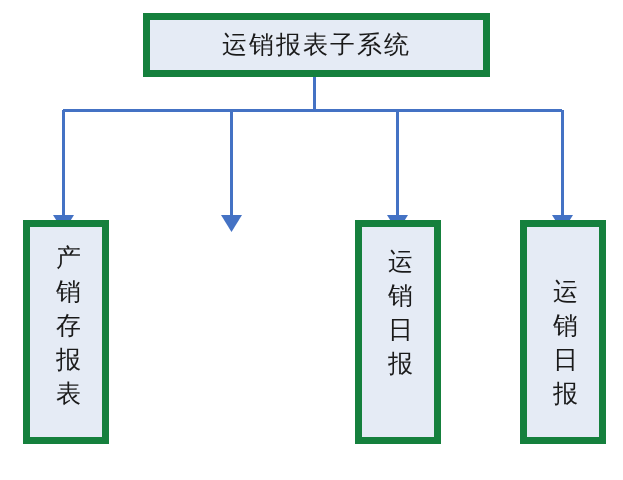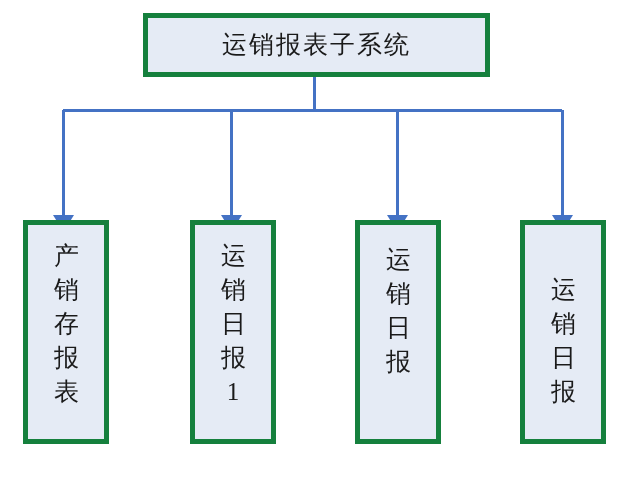--- a/index.html
+++ b/index.html
@@ -22,21 +22,21 @@
     left: 0;
     top: 0;
     width: 623px;
     height: 480px;
     pointer-events: none;
   }
   .node-box {
     position: absolute;
     box-sizing: border-box;
     background: #e5ebf5;
-    border: 5px solid #15803d;
+    border: 7px solid #15803d;
     box-shadow: 0 0 0 0 transparent;
   }
   .node-root {
     left: 143px;
     top: 13px;
     width: 347px;
     height: 64px;
     display: flex;
     align-items: center;
     justify-content: center;
@@ -99,23 +99,20 @@
   </svg>
 
   <div class="node-box node-root">
     <span class="node-label">运销报表子系统</span>
   </div>
 
   <div class="node-box node-leaf leaf-1">
     <span class="node-label">产销存报表</span>
   </div>
 
-  <div class="node-box node-leaf leaf-2">
-    <span class="node-label">运销日报1</span>
-  </div>
 
   <div class="node-box node-leaf leaf-3">
     <span class="node-label">运销日报</span>
   </div>
 
   <div class="node-box node-leaf leaf-4">
     <span class="node-label">运销日报</span>
   </div>
 
 </div>

